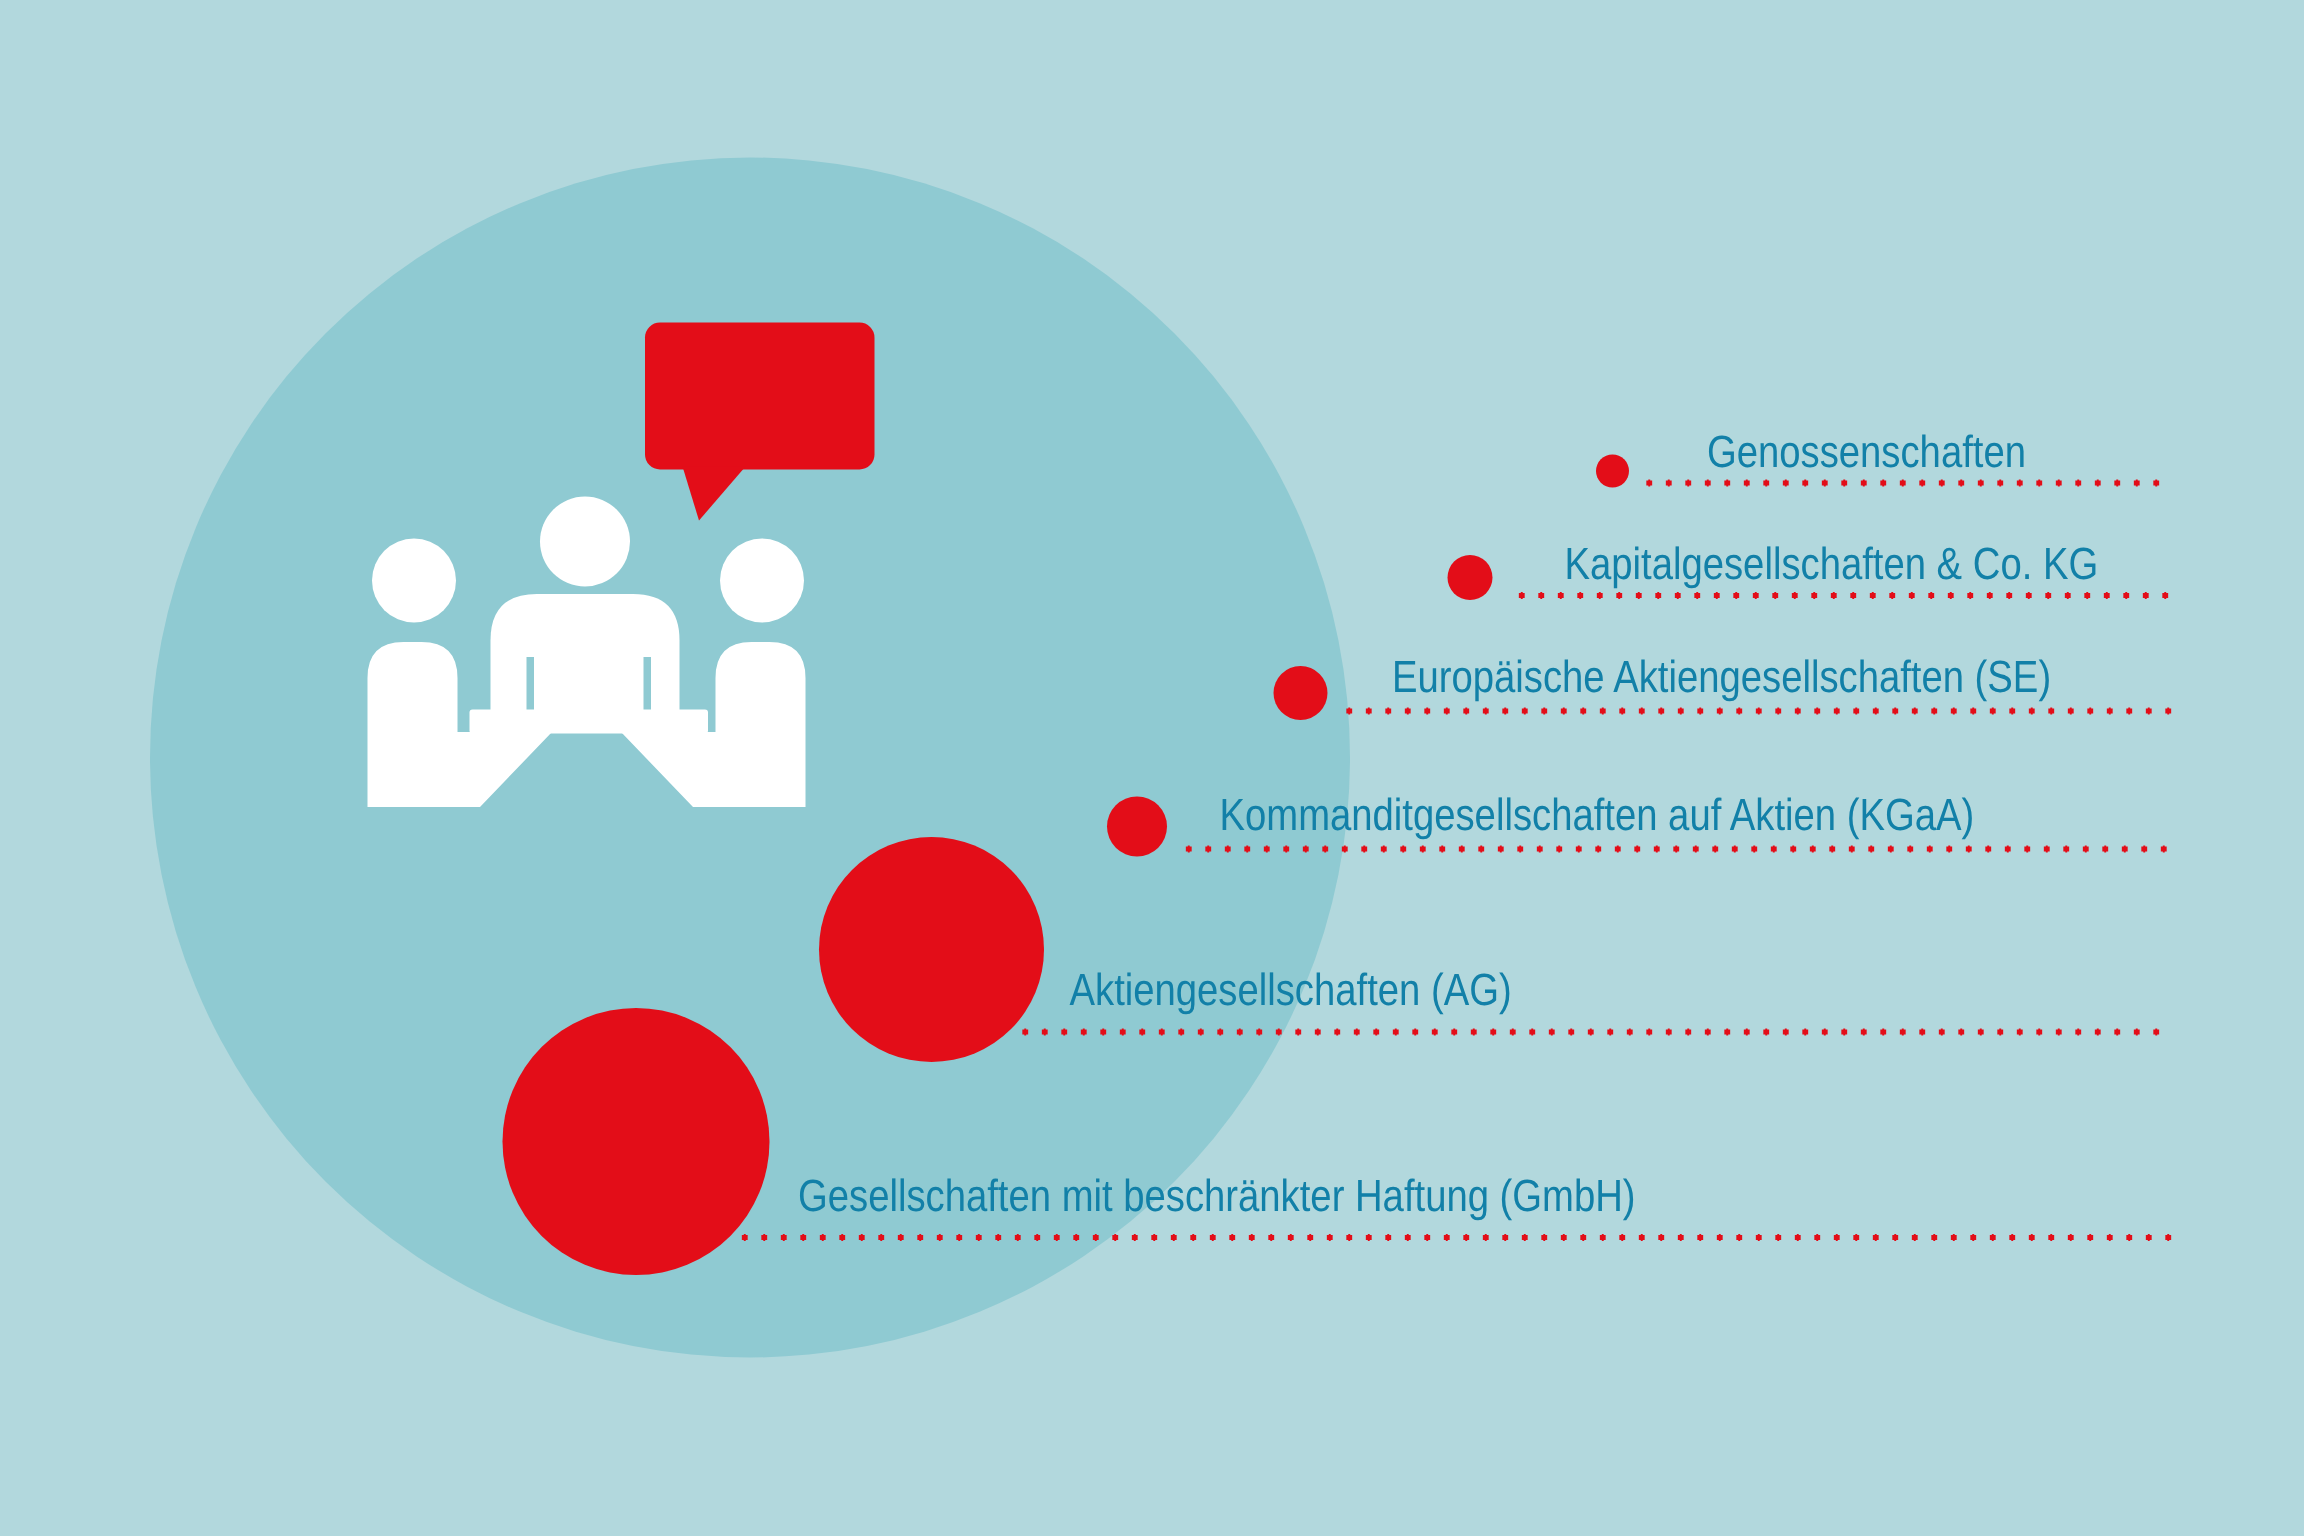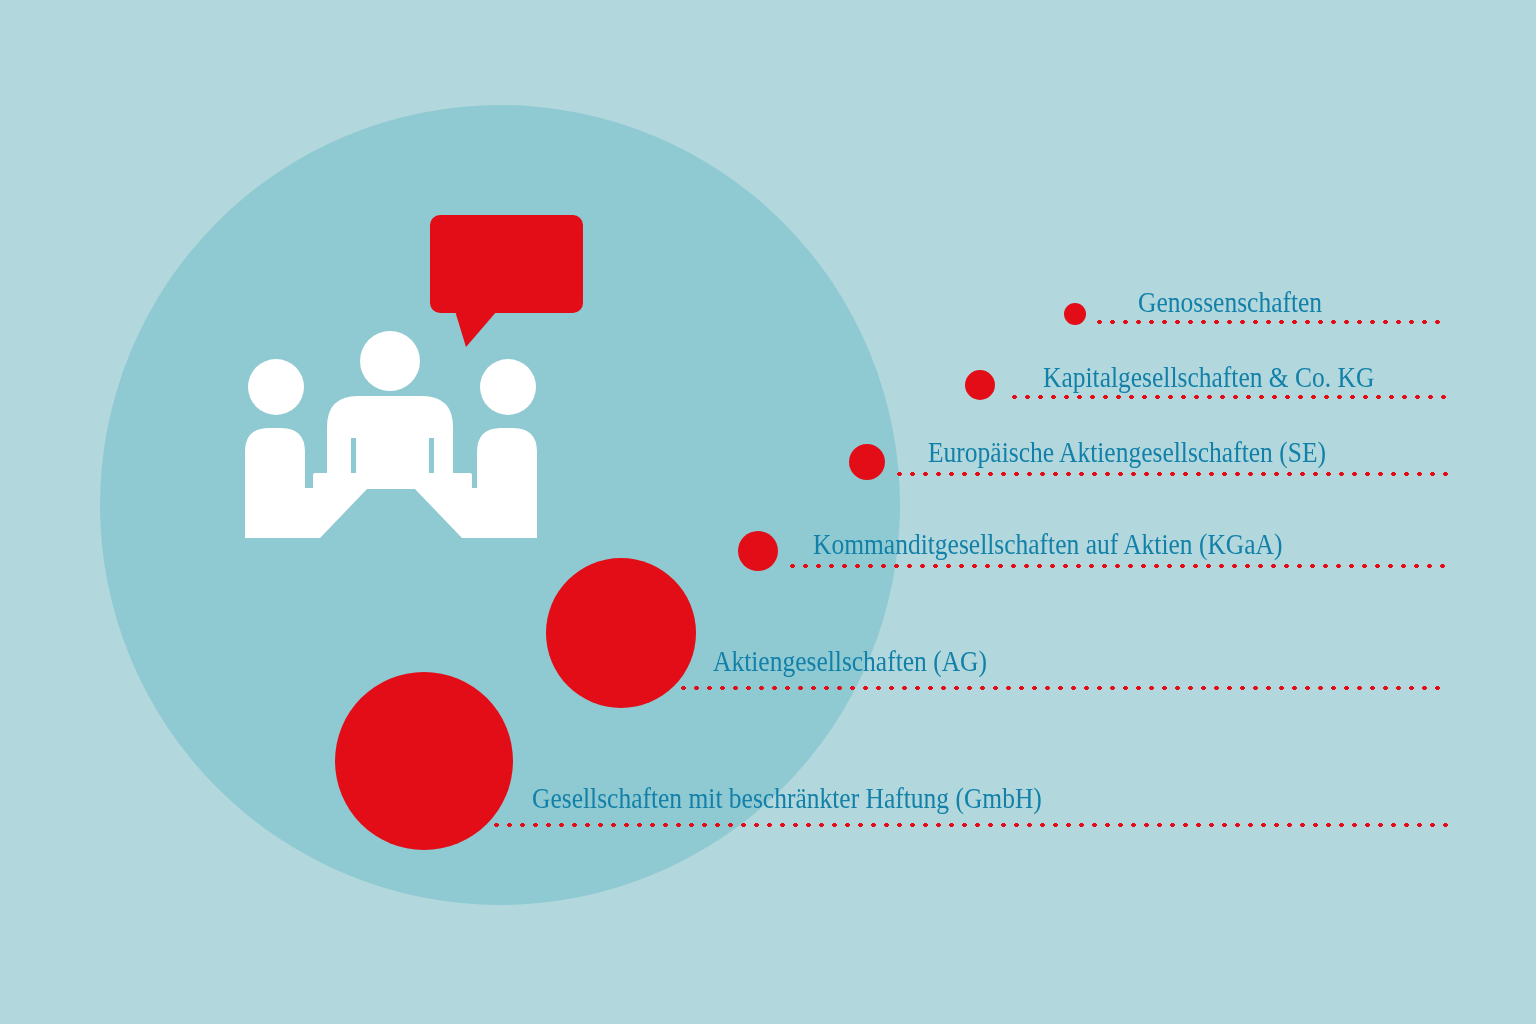--- a/index.html
+++ b/index.html
@@ -1,21 +1,21 @@
 <!DOCTYPE html>
 <html><head>
 <meta charset="utf-8">
 <style>
   html,body{margin:0;padding:0;}
   .canvas{
     position:relative;
     width:1536px;height:1024px;
     background:#b2d8dd;
     overflow:hidden;
-    font-family:Liberation Serif, serif;
+    font-family:Liberation Sans, sans-serif;
   }
   .big-circle{
     position:absolute;
     left:100px;top:105px;
     width:800px;height:800px;
     border-radius:50%;
     background:#8fcad2;
   }
   .icon-svg{position:absolute;left:240px;top:205px;}
   .bubble{

